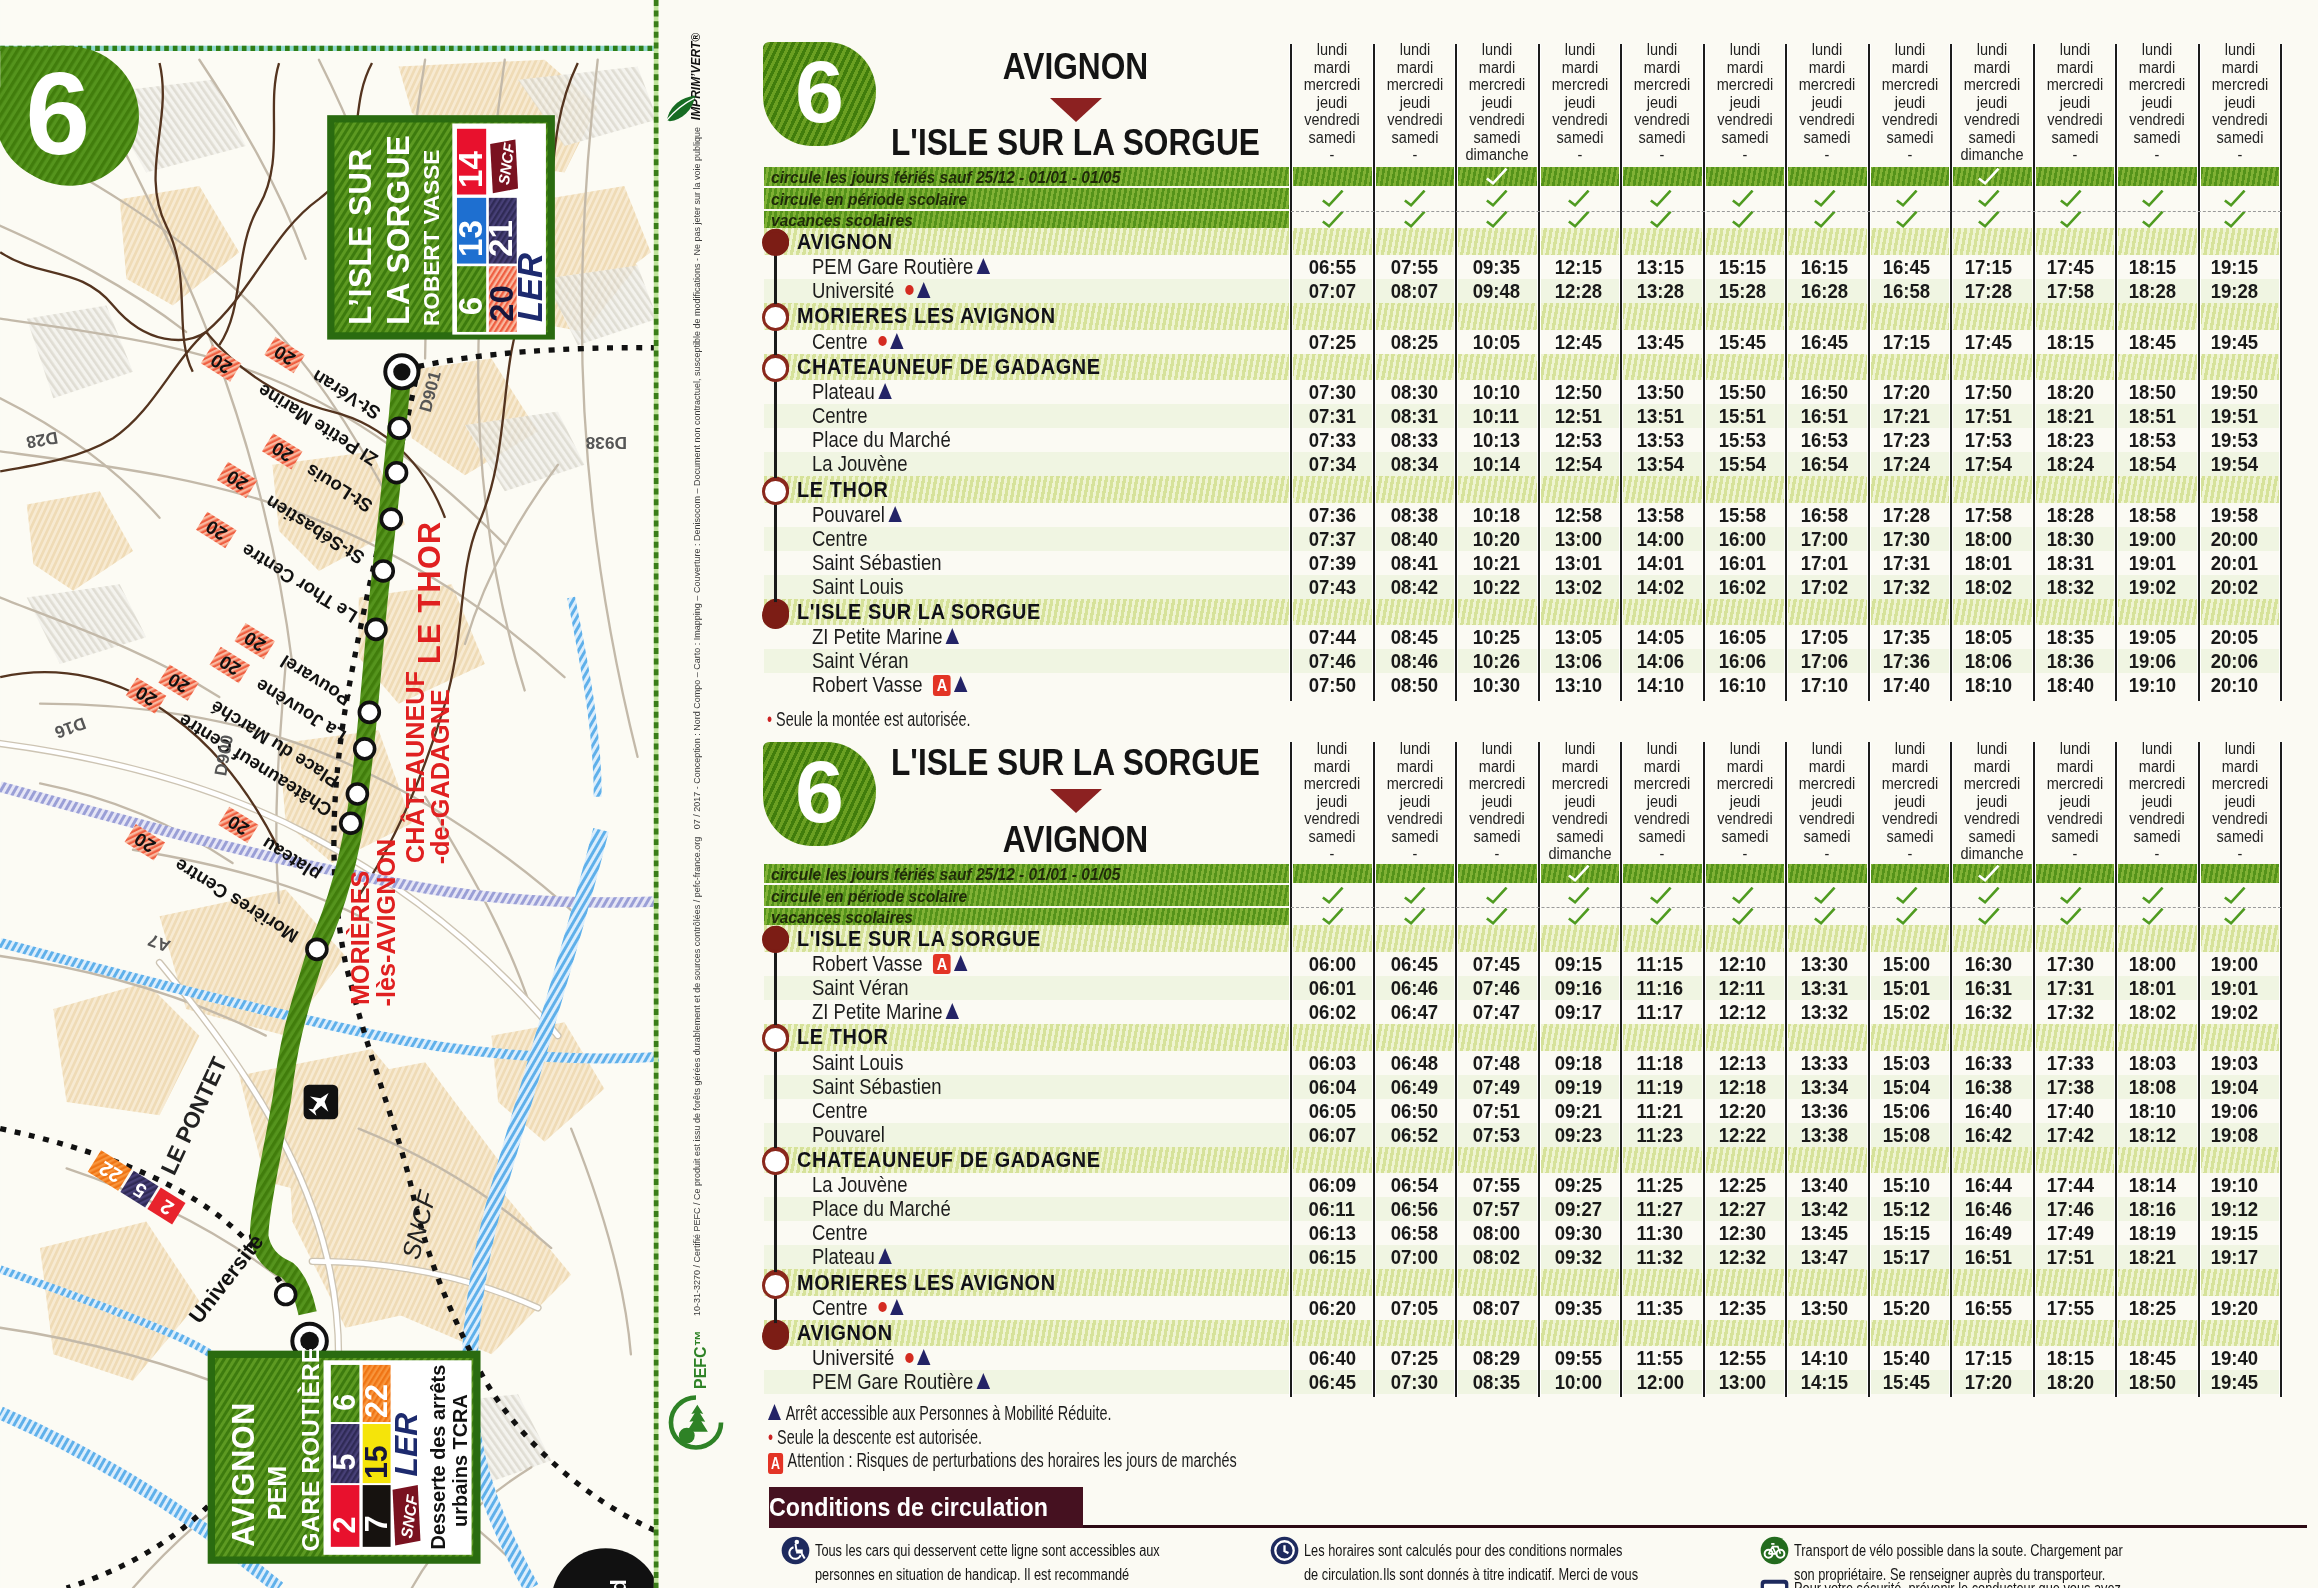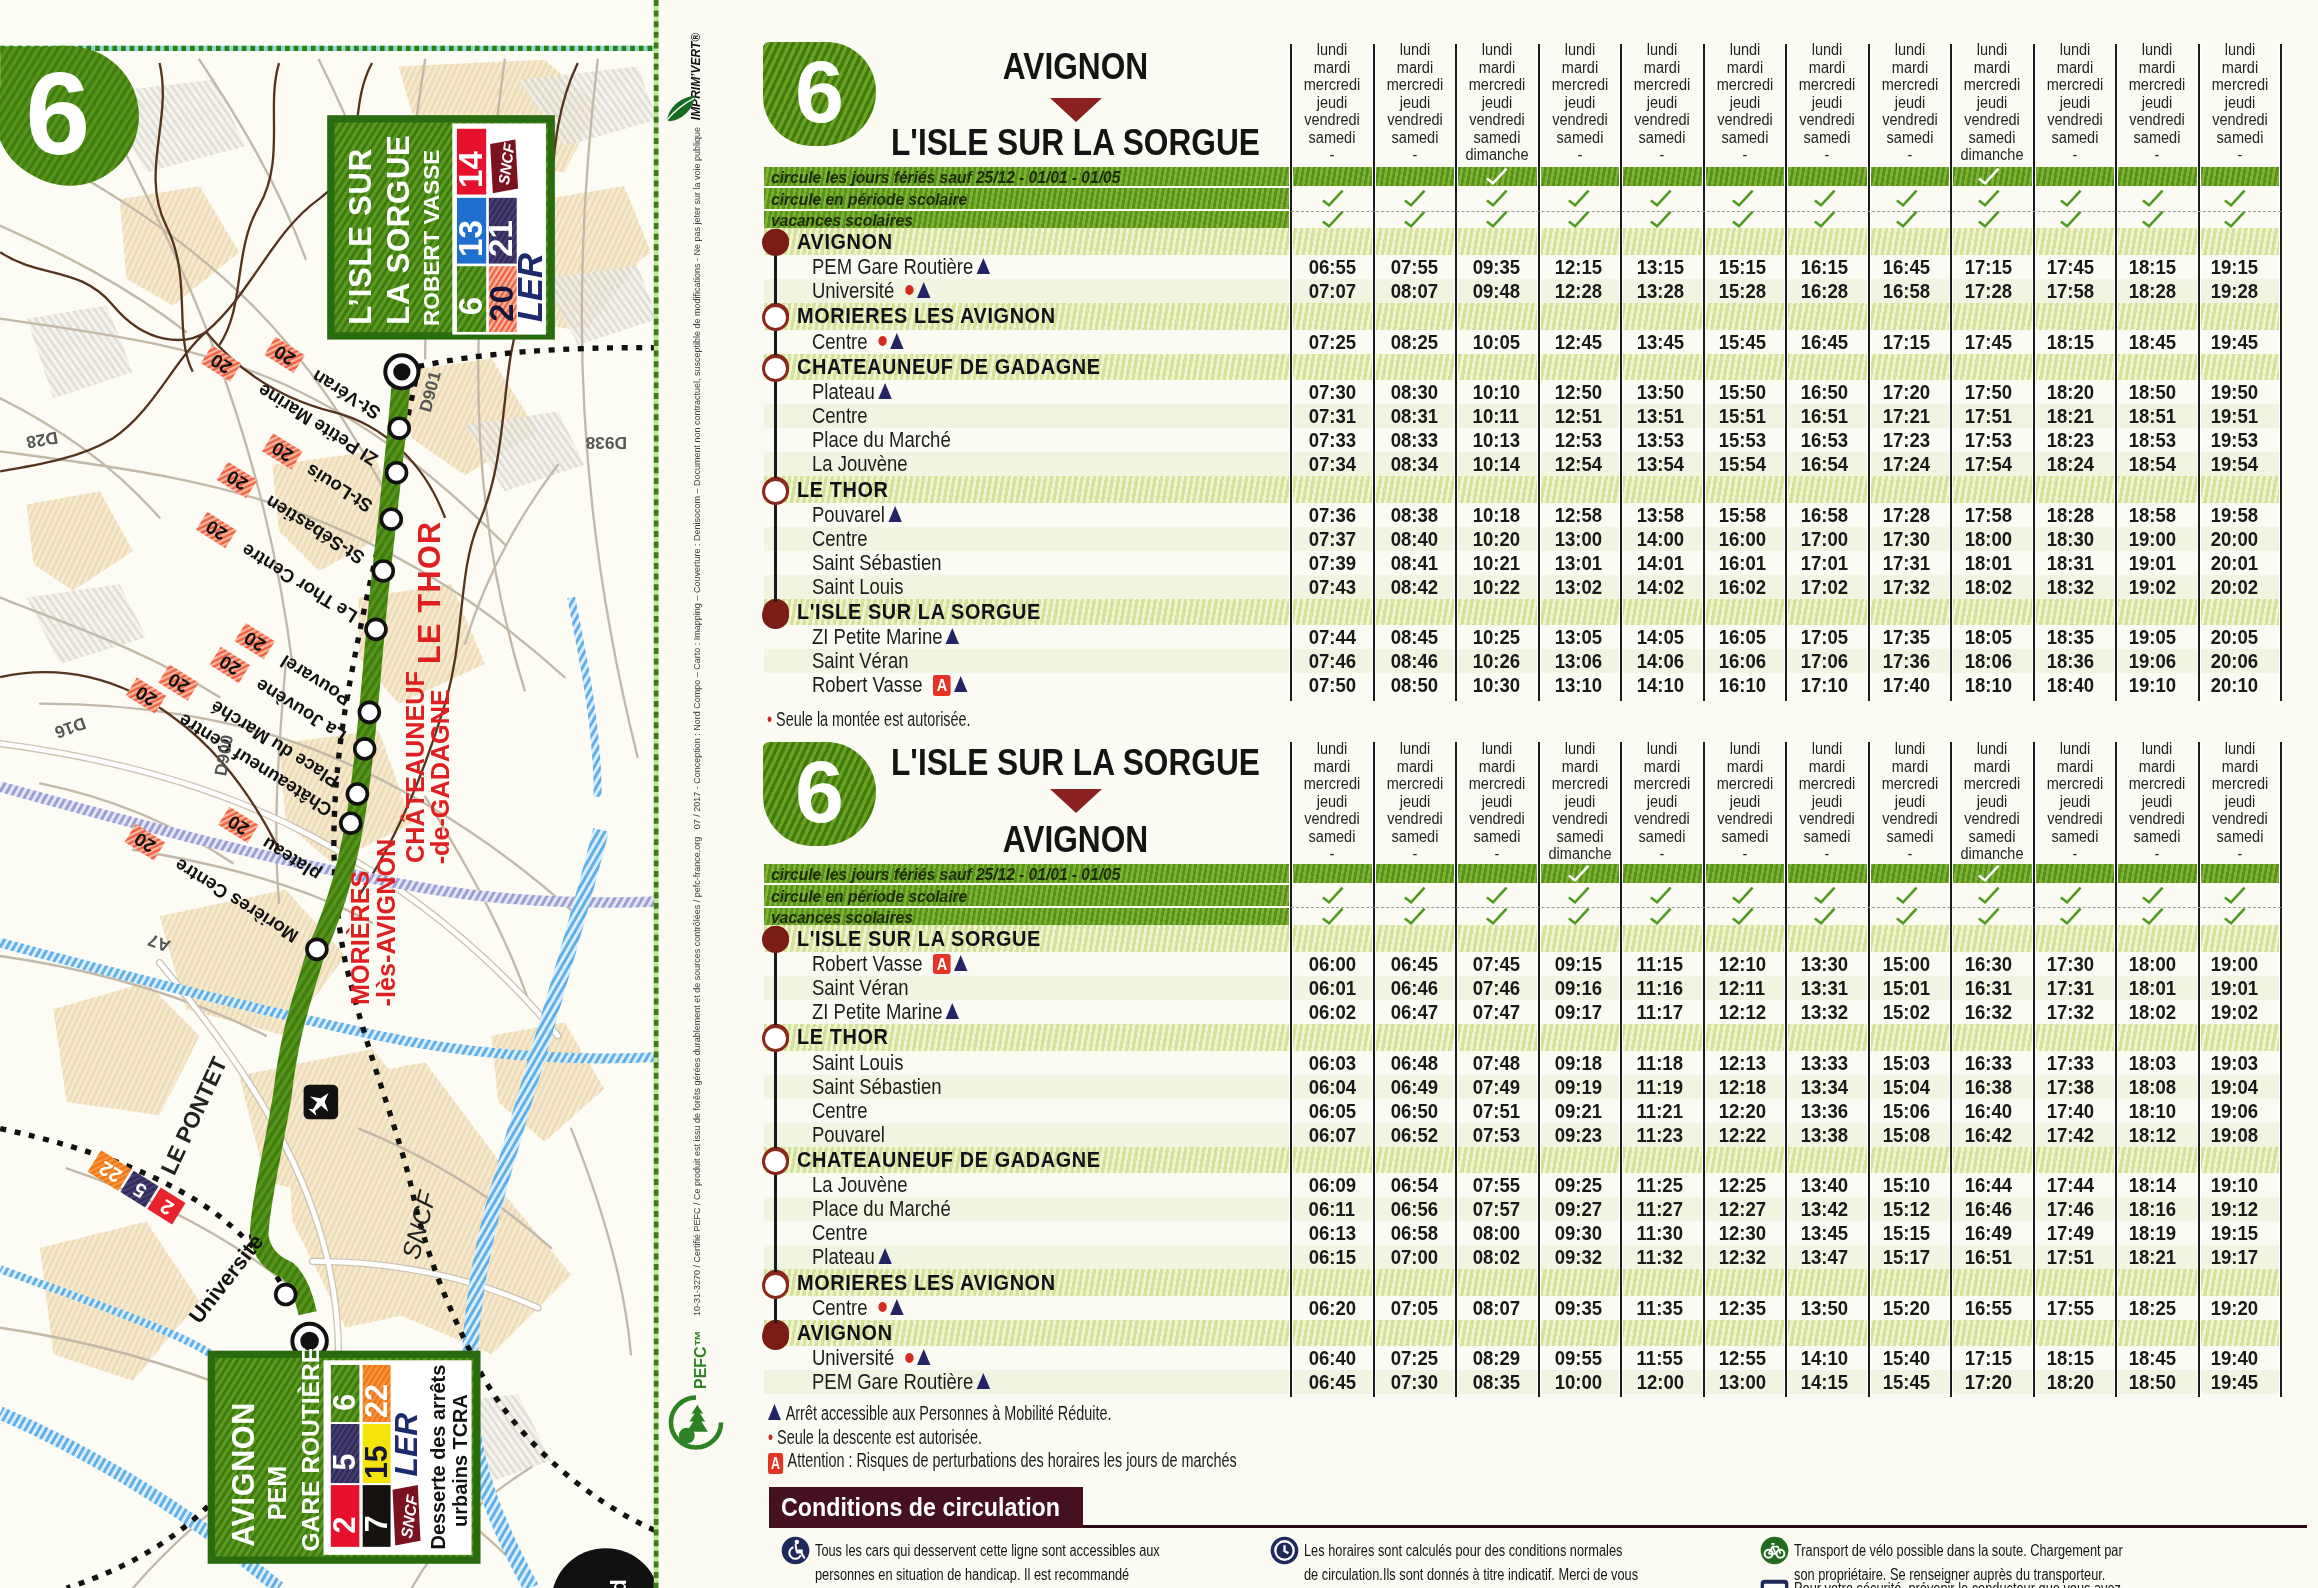--- a/index.html
+++ b/index.html
@@ -1942,21 +1942,21 @@
     <div class="abs" style="left:1291px;top:907px;width:990px;height:0;border-top:1.3px dashed #9a9a9a"></div>
     <div class="abs" style="left:774px;top:939px;width:2.7px;height:397px;background:#1a1a1a"></div>
     <div class="abs dotfill" style="left:762px;top:926px;width:26.6px;height:26.6px;border-radius:50%"></div>
     <div class="abs dotopen" style="left:762px;top:1025px;width:26.6px;height:26.6px;border-radius:50%"></div>
     <div class="abs dotopen" style="left:762px;top:1148px;width:26.6px;height:26.6px;border-radius:50%"></div>
     <div class="abs dotopen" style="left:762px;top:1272px;width:26.6px;height:26.6px;border-radius:50%"></div>
     <div class="abs dotfill" style="left:762px;top:1323px;width:26.6px;height:26.6px;border-radius:50%"></div>
     <div class="note" style="left:768px;top:1402px"><span style="display:inline-block;width:0;height:0;border-left:9.3px solid transparent;border-right:9.3px solid transparent;border-bottom:16px solid #232366;margin-right:6.6px"></span>Arrêt accessible aux Personnes à Mobilité Réduite.</div>
     <div class="note" style="left:768px;top:1426px"><span style="color:#c22">•</span> Seule la descente est autorisée.</div>
     <div class="note" style="left:768px;top:1449px"><span class="abox" style="margin-left:0;margin-right:6.6px;top:2px">A</span>Attention : Risques de perturbations des horaires les jours de marchés</div>
-    <div class="abs" style="left:769px;top:1487px;width:314px;height:41px;background:#451120;color:#fff;font-weight:bold;font-size:25px;line-height:40px;padding-left:12px;white-space:nowrap;transform-origin:left center"><span style="display:inline-block;transform:scaleX(.93);transform-origin:left center">Conditions de circulation</span></div>
+    <div class="abs" style="left:769px;top:1487px;width:314px;height:41px;background:#451120;color:#fff;font-weight:bold;font-size:25px;line-height:40px;padding-left:0;white-space:nowrap;transform-origin:left center"><span style="display:inline-block;transform:scaleX(.93);transform-origin:left center">Conditions de circulation</span></div>
     <div class="abs" style="left:1083px;top:1525px;width:1224px;height:3.3px;background:#2c0a14"></div>
     <div class="abs" style="left:781px;top:1536px"><svg width="29" height="29" viewBox="0 0 44 44">
         <circle cx="22" cy="22" r="21" fill="#1e2a5e"></circle>
         <circle cx="24" cy="9" r="3.4" fill="#fff"></circle>
         <path d="M22 12 l1.5 10 8 0 0 3 -8.5 0" stroke="#fff" stroke-width="3" fill="none"></path>
         <path d="M19 17 a9 9 0 1 0 11 12" stroke="#fff" stroke-width="3" fill="none"></path>
         <path d="M31 26 l5 8" stroke="#fff" stroke-width="3"></path>
       </svg></div>
     <div class="abs" style="left:815px;top:1538px;width:465px;font-size:17.3px;line-height:24px;color:#141414;white-space:nowrap;transform:scaleX(.74);transform-origin:left top">Tous les cars qui desservent cette ligne sont accessibles aux<br>personnes en situation de handicap. Il est recommandé<br>d'appeler le transporteur au préalable afin de connaître les</div>
     <div class="abs" style="left:1270px;top:1536px"><svg width="29" height="29" viewBox="0 0 44 44">

